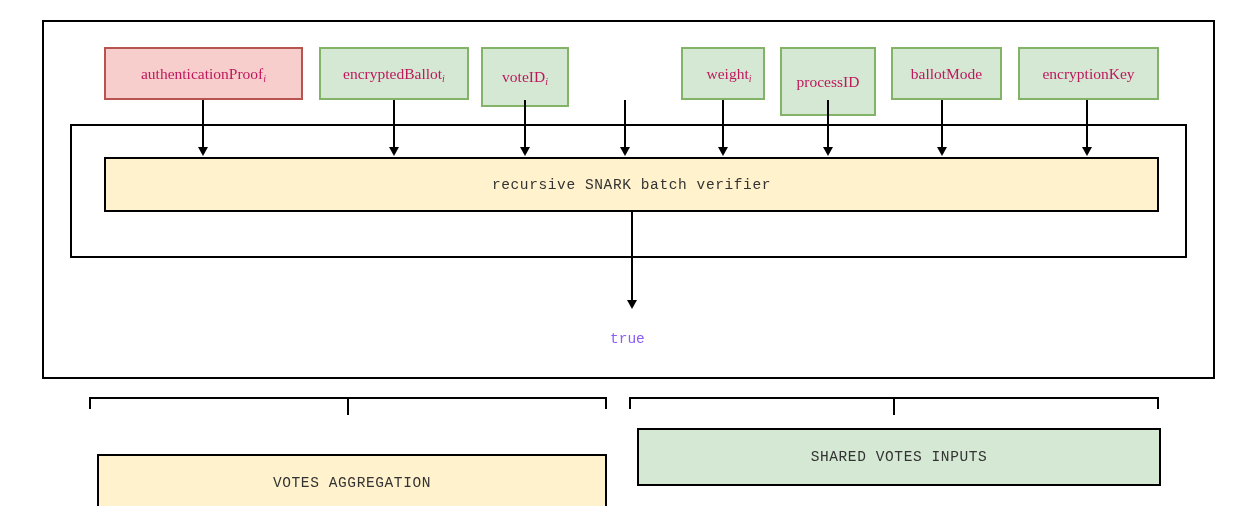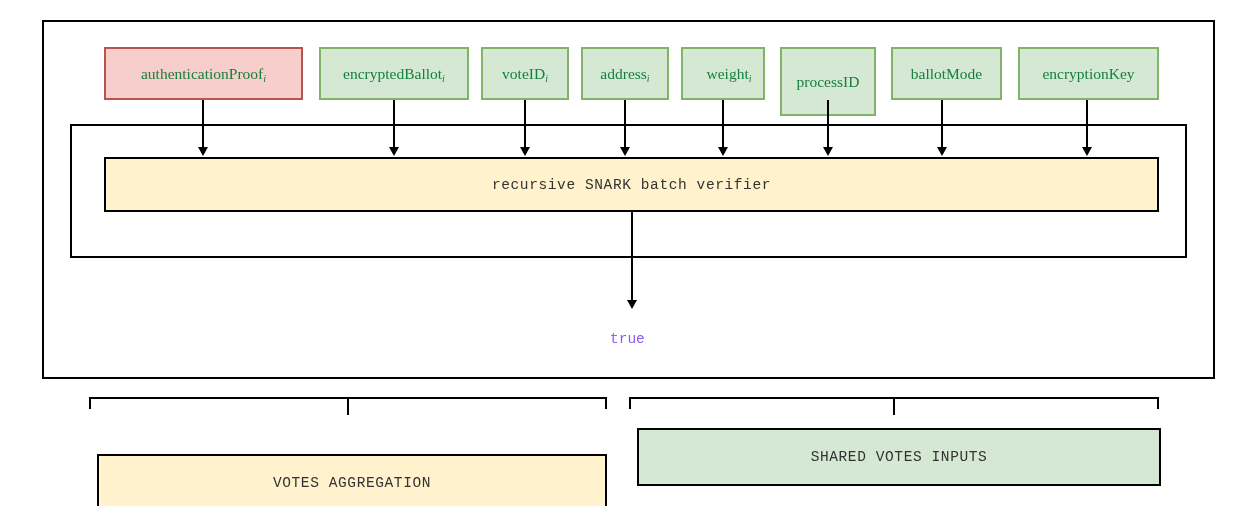--- a/index.html
+++ b/index.html
@@ -2,21 +2,21 @@
 <html><head>
 <meta charset="utf-8">
 <style>
   html,body{margin:0;padding:0;background:#ffffff;}
   body{width:1257px;height:506px;font-family:"Liberation Serif",serif;}
   #stage{position:relative;width:1257px;height:506px;overflow:hidden;background:#ffffff;}
 
   .frame{position:absolute;border:2px solid #000000;box-sizing:border-box;background:transparent;}
 
   .node{position:absolute;box-sizing:border-box;border:2px solid;display:flex;align-items:center;justify-content:center;text-align:center;}
-  .node .lbl{font-family:"Liberation Serif",serif;font-size:15.5px;color:#15803d;line-height:1;white-space:nowrap;}
+  .node .lbl{font-family:"Liberation Serif",serif;font-size:15.5px;color:#be185d;line-height:1;white-space:nowrap;}
   .node .lbl sub{font-size:10px;font-style:italic;font-family:"Liberation Serif",serif;vertical-align:baseline;position:relative;top:3px;}
 
   .n-pink{background:#f8cecc;border-color:#b85450;}
   .n-green{background:#d5e8d4;border-color:#82b366;}
   .n-yellow{background:#fff2cc;border-color:#d6b656;}
 
   .bar{position:absolute;box-sizing:border-box;border:2px solid;display:flex;align-items:center;justify-content:center;}
   .bar .lbl{font-family:"Liberation Mono",monospace;font-size:14.5px;color:#333333;letter-spacing:0.6px;white-space:nowrap;}
 
   .vline{position:absolute;background:#000000;width:2px;}
@@ -38,25 +38,22 @@
   <div class="frame" style="left:42px;top:20px;width:1173px;height:359px;"></div>
 
   <div class="frame" style="left:70px;top:124px;width:1117px;height:134px;"></div>
 
   <div class="node n-pink" style="left:104px;top:47px;width:199px;height:53px;">
     <span class="lbl"><span>authenticationProof</span><sub>i</sub></span>
   </div>
   <div class="node n-green" style="left:319px;top:47px;width:150px;height:53px;">
     <span class="lbl"><span>encryptedBallot</span><sub>i</sub></span>
   </div>
-  <div class="node n-green" style="left:481px;top:47px;width:88px;height:53px;">
+  <div class="node n-green" style="left:481px;top:47px;width:88px;height:60px;">
     <span class="lbl"><span>voteID</span><sub>i</sub></span>
-  </div>
-  <div class="node n-green" style="left:581px;top:47px;width:88px;height:53px;">
-    <span class="lbl"><span>address</span><sub>i</sub></span>
   </div>
   <div class="node n-green" style="left:681px;top:47px;width:84px;height:53px;padding-left:12px;">
     <span class="lbl"><span>weight</span><sub>i</sub></span>
   </div>
   <div class="node n-green" style="left:780px;top:47px;width:96px;height:69px;">
     <span class="lbl"><span>processID</span><sub></sub></span>
   </div>
   <div class="node n-green" style="left:891px;top:47px;width:111px;height:53px;">
     <span class="lbl"><span>ballotMode</span><sub></sub></span>
   </div>

